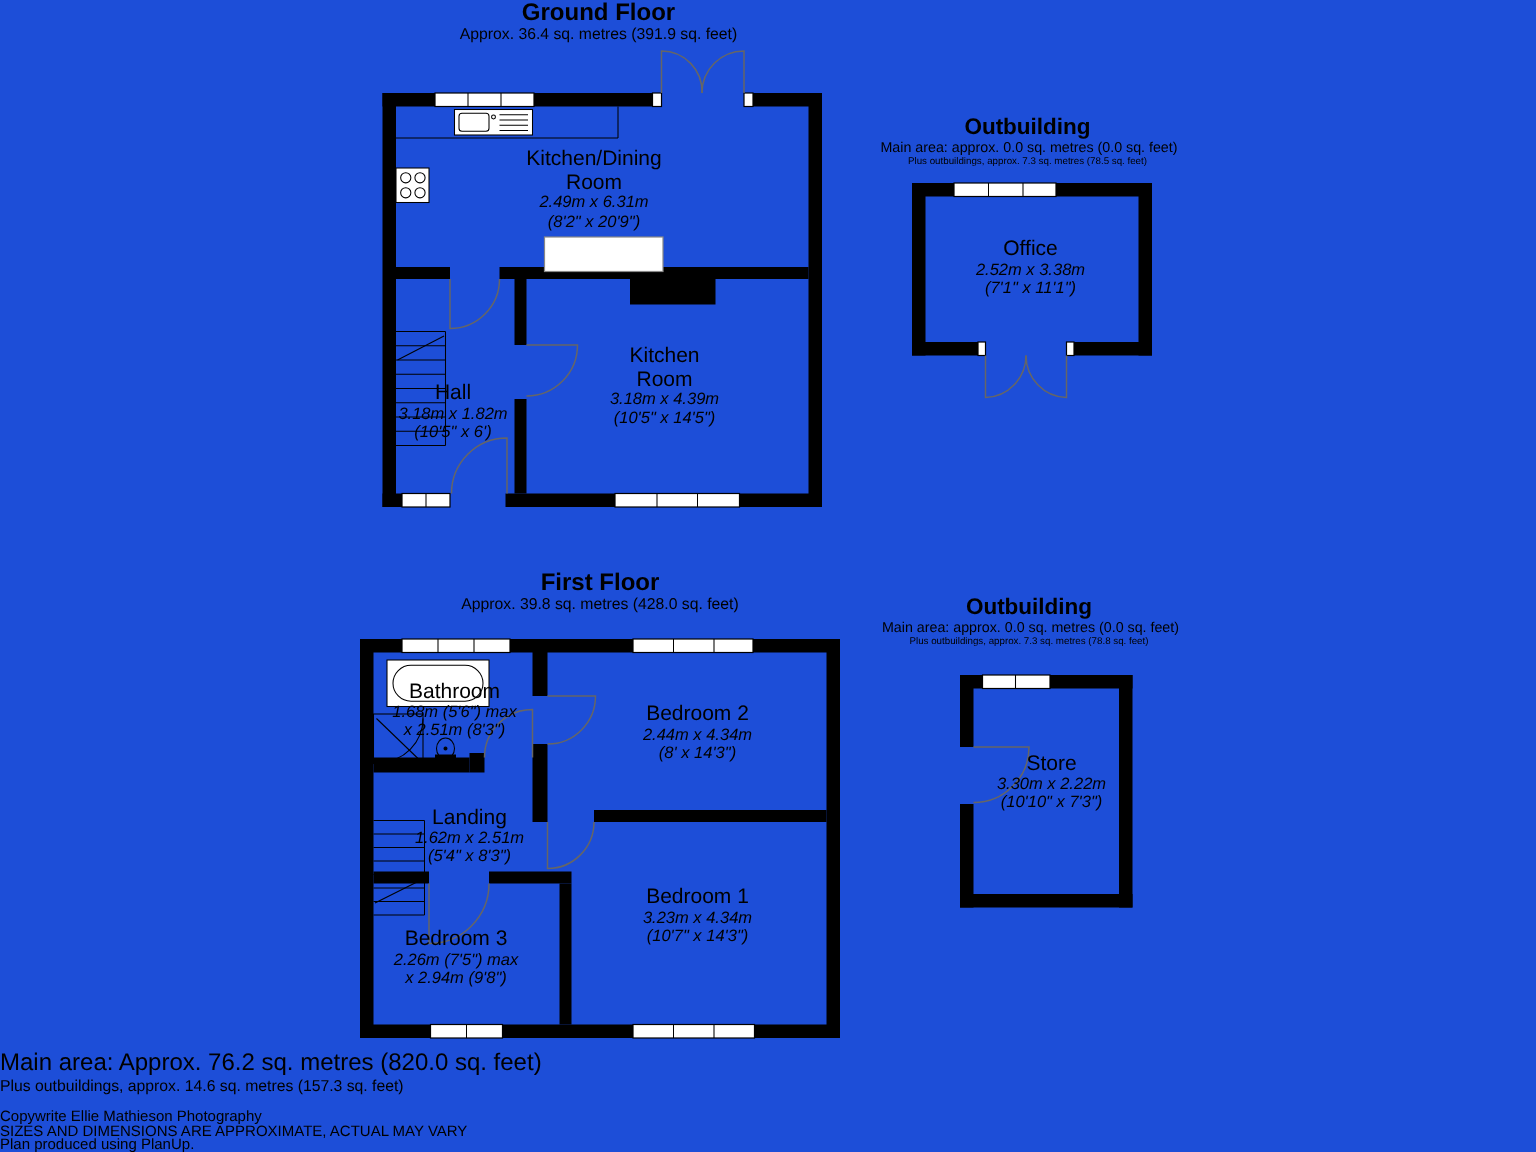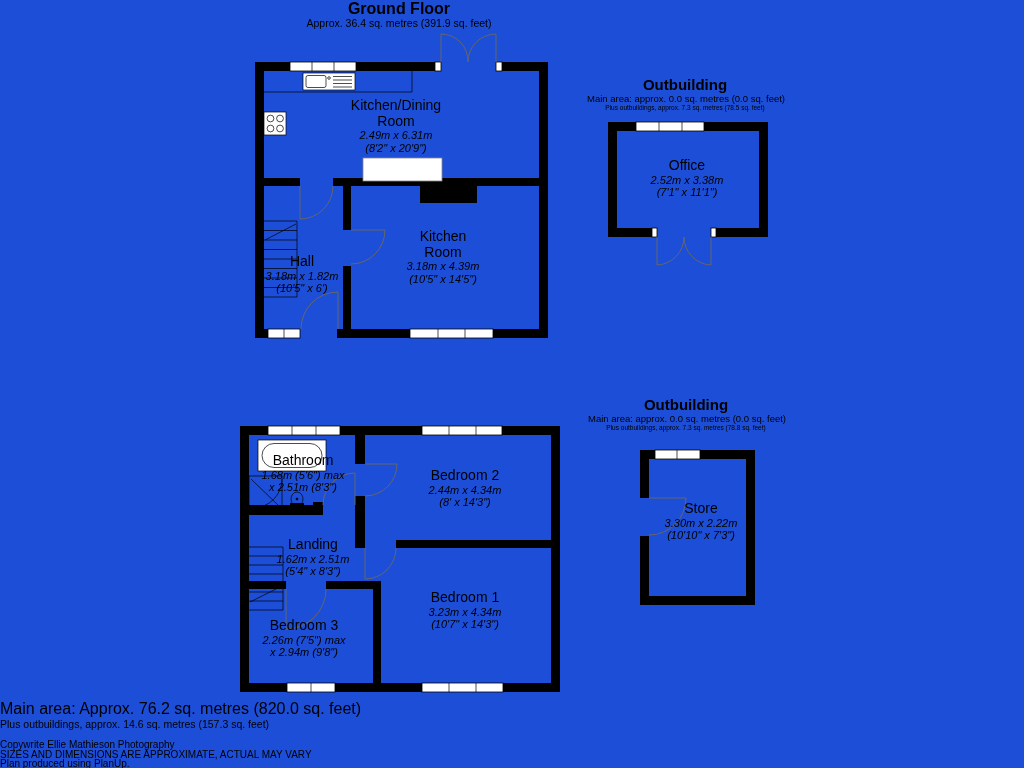--- a/index.html
+++ b/index.html
@@ -205,20 +205,24 @@
     <div class="t">Ground Floor</div>
     <div class="s">Approx. 36.4 sq. metres (391.9 sq. feet)</div>
   </div>
 
   <div class="ohdr" style="left:585px;top:77px;width:200px">
     <div class="t">Outbuilding</div>
     <div class="m">Main area: approx. 0.0 sq. metres (0.0 sq. feet)</div>
     <div class="p">Plus outbuildings, approx. 7.3 sq. metres (78.5 sq. feet)</div>
   </div>
 
+  <div class="hdr" style="left:250px;top:380px;width:300px">
+    <div class="t">First Floor</div>
+    <div class="s">Approx. 39.8 sq. metres (428.0 sq. feet)</div>
+  </div>
 
   <div class="ohdr" style="left:586px;top:397px;width:200px">
     <div class="t">Outbuilding</div>
     <div class="m">Main area: approx. 0.0 sq. metres (0.0 sq. feet)</div>
     <div class="p">Plus outbuildings, approx. 7.3 sq. metres (78.8 sq. feet)</div>
   </div>
 
   <div class="room-label" style="left:331px;top:98px;width:130px">
     <div class="nm">Kitchen/Dining Room</div>
     <div class="dm">2.49m x 6.31m</div>

